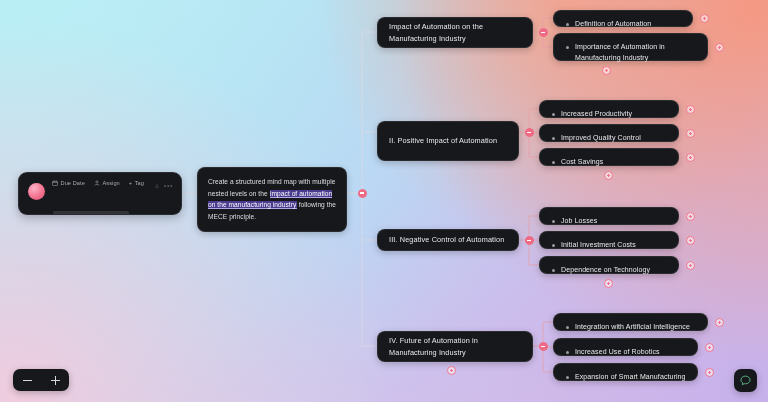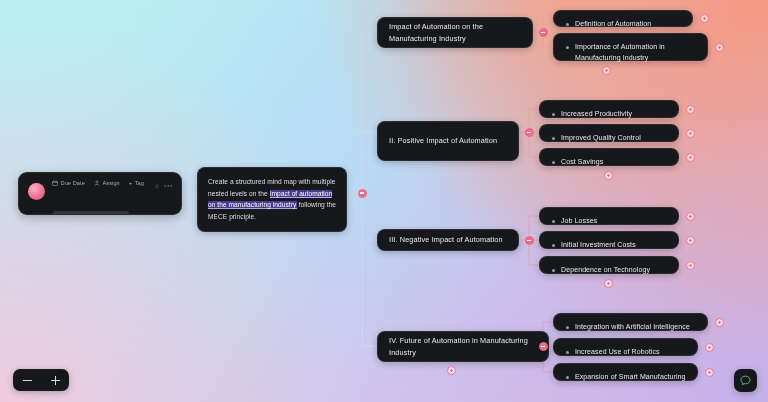--- a/index.html
+++ b/index.html
@@ -365,21 +365,21 @@
   <div class="handle plus" style="left:686px; top:129px;"></div>
 
   <div class="node leaf-node" style="left:539px; top:148px; width:140px; height:18px;">
     <span class="bullet"></span>
     <span class="leaf-label">Cost Savings</span>
   </div>
   <div class="handle plus" style="left:686px; top:153px;"></div>
   <div class="handle plus" style="left:604px; top:171px;"></div>
 
   <div class="node branch-node" style="left:377px; top:229px; width:142px; height:22px;">
-    <span>III. Negative Impact of Automation</span>
+    <span>III. Negative Control of Automation</span>
   </div>
   <div class="handle collapse" style="left:524.5px; top:236px;"></div>
 
   <div class="node leaf-node" style="left:539px; top:207px; width:140px; height:18px;">
     <span class="bullet"></span>
     <span class="leaf-label">Job Losses</span>
   </div>
   <div class="handle plus" style="left:686px; top:212px;"></div>
 
   <div class="node leaf-node" style="left:539px; top:231px; width:140px; height:18px;">
@@ -388,21 +388,21 @@
   </div>
   <div class="handle plus" style="left:686px; top:236px;"></div>
 
   <div class="node leaf-node" style="left:539px; top:256px; width:140px; height:18px;">
     <span class="bullet"></span>
     <span class="leaf-label">Dependence on Technology</span>
   </div>
   <div class="handle plus" style="left:686px; top:261px;"></div>
   <div class="handle plus" style="left:604px; top:279px;"></div>
 
-  <div class="node branch-node" style="left:377px; top:331px; width:172px; height:31px;">
+  <div class="node branch-node" style="left:377px; top:331px; width:156px; height:31px;">
     <span>IV. Future of Automation in Manufacturing Industry</span>
   </div>
   <div class="handle collapse" style="left:538.5px; top:342px;"></div>
   <div class="handle plus" style="left:447px; top:366px;"></div>
 
   <div class="node leaf-node" style="left:553px; top:313px; width:155px; height:18px;">
     <span class="bullet"></span>
     <span class="leaf-label">Integration with Artificial Intelligence</span>
   </div>
   <div class="handle plus" style="left:715px; top:318px;"></div>

